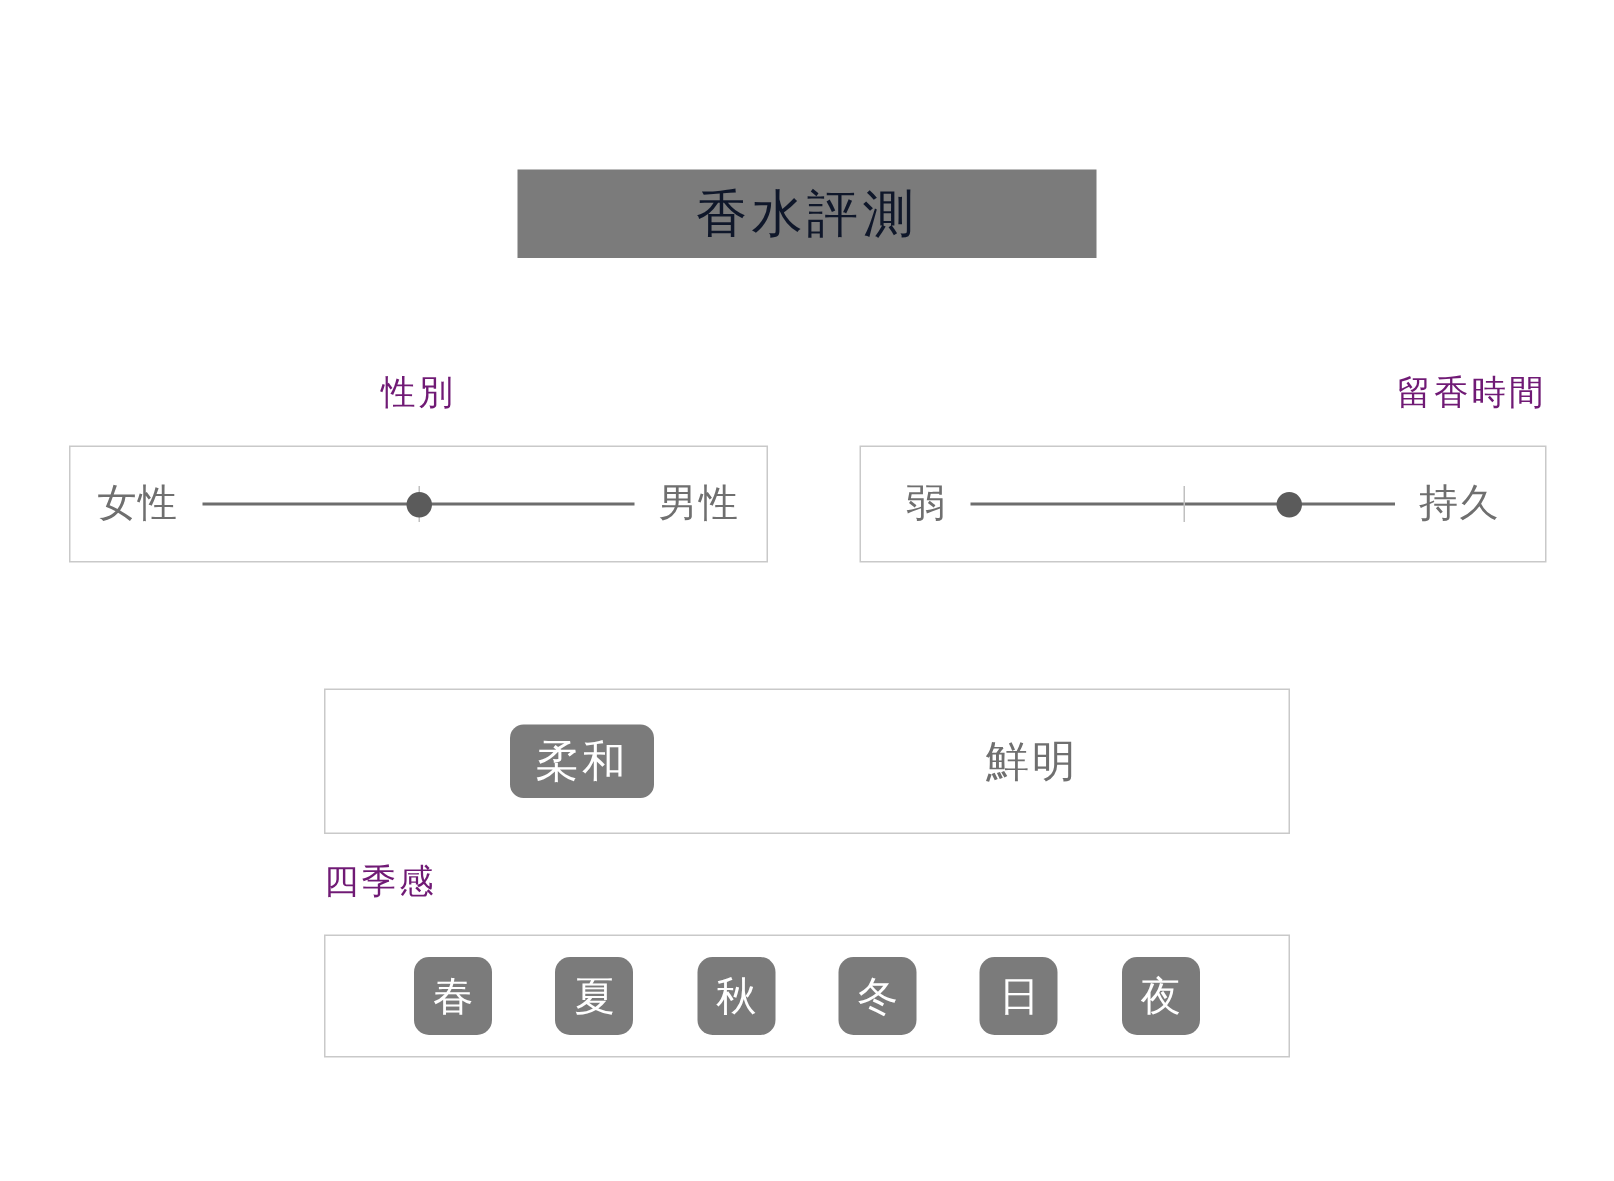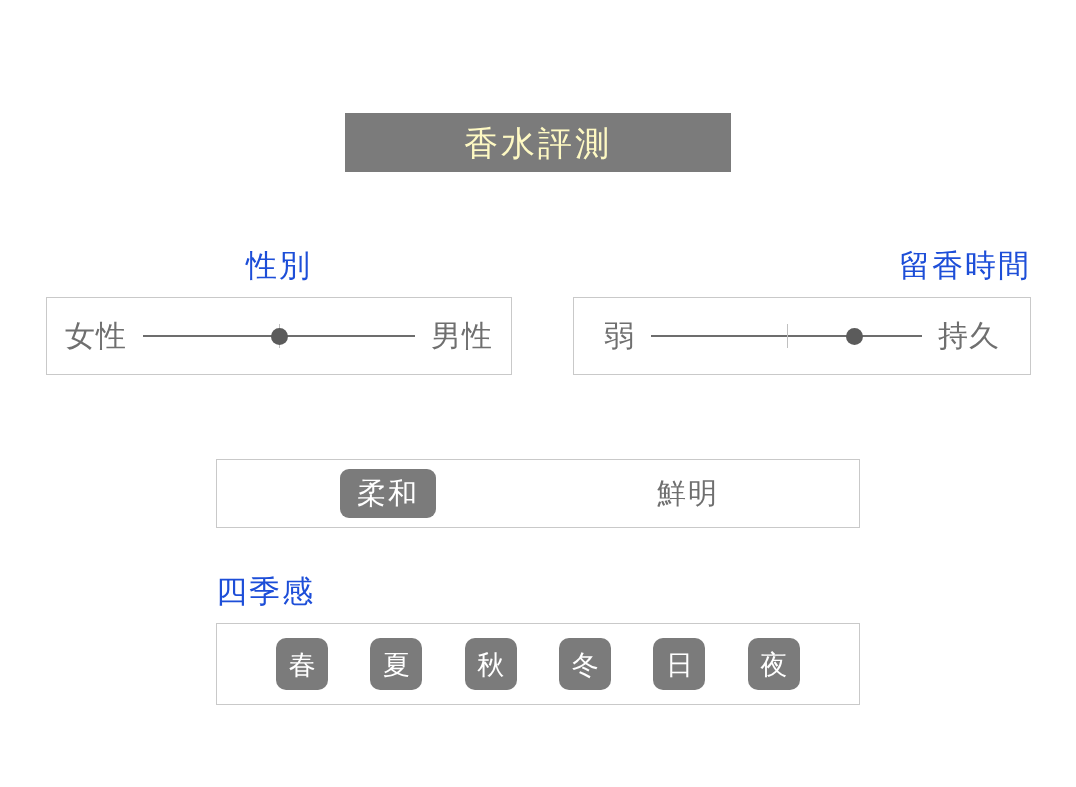--- a/index.html
+++ b/index.html
@@ -29,32 +29,32 @@
     left: 345px;
     top: 113px;
     width: 386px;
     height: 59px;
     background: #7b7b7b;
     display: flex;
     align-items: center;
     justify-content: center;
   }
   .title-bar .title-text {
-    color: #fef9c3;
+    color: #0f172a;
     font-size: 34px;
     letter-spacing: 3px;
     line-height: 1;
     font-family: "DejaVu Serif", "Liberation Serif", serif;
   }
 
   
   .section-label {
     position: absolute;
-    color: #1d4ed8;
-    font-size: 31px;
+    color: #701a75;
+    font-size: 23px;
     letter-spacing: 2px;
     line-height: 1;
     white-space: nowrap;
     font-family: Liberation Sans, sans-serif;
   }
 
   
   .panel {
     position: absolute;
     border: 1px solid #c9c9c9;
@@ -67,26 +67,26 @@
     position: absolute;
     left: 0; top: 0;
     width: 100%;
     height: 100%;
     display: flex;
     align-items: center;
     box-sizing: border-box;
   }
   .slider-end-label {
     color: #6f6f6f;
-    font-size: 30px;
+    font-size: 26px;
     letter-spacing: 1px;
     line-height: 1;
     white-space: nowrap;
     flex: 0 0 auto;
-    font-family: Liberation Sans, sans-serif;
+    font-family: Liberation Serif, serif;
   }
   .slider-track-wrap {
     position: relative;
     flex: 1 1 auto;
     height: 26px;
     margin: 0 16px;
   }
   .slider-track {
     position: absolute;
     left: 0;
@@ -131,21 +131,21 @@
     width: 458px;
     height: 78px;
   }
   #panel-longevity .slider-row { padding: 0 30px; }
 
   
   #panel-sillage {
     left: 216px;
     top: 459px;
     width: 644px;
-    height: 69px;
+    height: 97px;
   }
   #panel-seasons {
     left: 216px;
     top: 623px;
     width: 644px;
     height: 82px;
   }
   .chip-row {
     position: absolute;
     left: 0; top: 0;

